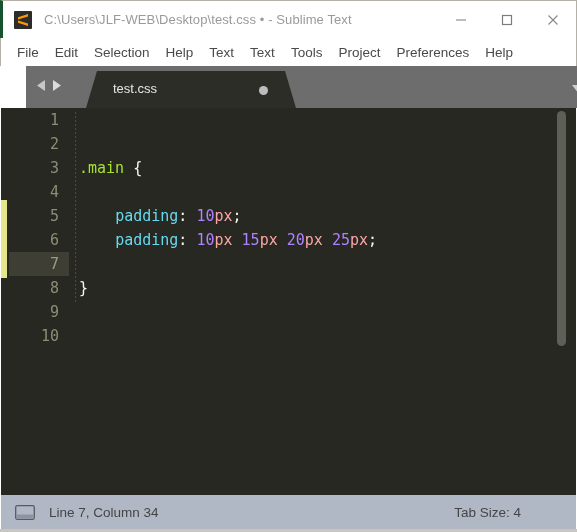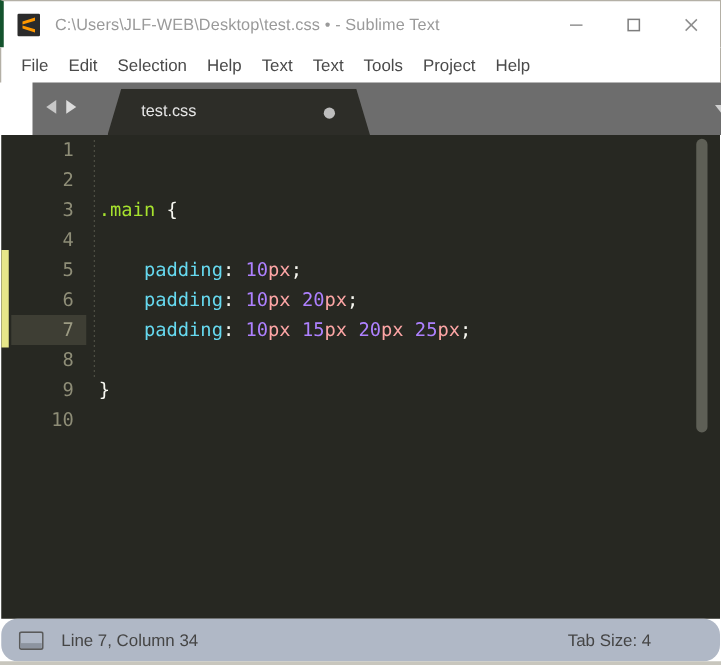--- a/index.html
+++ b/index.html
@@ -227,21 +227,20 @@
   
   .statusbar {
     position: absolute;
     left: 1px; top: 495px;
     width: 575px;
     height: 34px;
     background: #b0b8c6;
     display: flex;
     align-items: center;
     box-sizing: border-box;
-    border-radius: 13px;
   }
   .status-icon { margin-left: 14px; display: block; }
   .status-left {
     margin-left: 14px;
     font-size: 13.5px;
     color: #454545;
   }
   .status-right {
     position: absolute;
     right: 55px;
@@ -291,20 +290,21 @@
 
   <div class="menubar">
     <div class="menu-item">File</div>
     <div class="menu-item">Edit</div>
     <div class="menu-item">Selection</div>
     <div class="menu-item">Help</div>
     <div class="menu-item">Text</div>
     <div class="menu-item">Text</div>
     <div class="menu-item">Tools</div>
     <div class="menu-item">Project</div>
+    <div class="menu-item">Preferences</div>
     <div class="menu-item">Help</div>
   </div>
 
   <div class="tabbar">
     <div class="tab-navs">
       <span>
         <svg class="tab-nav-arrow" width="11" height="13" viewBox="0 0 11 13">
             <polygon points="9,1 9,12 1,6.5" fill="#c7c7c7"></polygon>
           </svg>
       </span>
@@ -343,21 +343,20 @@
       <div class="gutter-line">9</div>
       <div class="gutter-line">10</div>
     </div>
 
     <div class="code" id="code-area">
         <div class="code-line">&nbsp;</div>
         <div class="code-line">&nbsp;</div>
         <div class="code-line"><span class="tok-sel">.main</span><span class="tok-plain"> </span><span class="tok-punct">{</span></div>
         <div class="code-line">&nbsp;</div>
         <div class="code-line"><span class="tok-plain">    </span><span class="tok-prop">padding</span><span class="tok-punct">:</span><span class="tok-plain"> </span><span class="tok-num">10</span><span class="tok-unit">px</span><span class="tok-punct">;</span></div>
-        <div class="code-line"><span class="tok-plain">    </span><span class="tok-prop">padding</span><span class="tok-punct">:</span><span class="tok-plain"> </span><span class="tok-num">10</span><span class="tok-unit">px</span><span class="tok-plain"> </span><span class="tok-num">20</span><span class="tok-unit">px</span><span class="tok-punct">;</span></div>
         <div class="code-line"><span class="tok-plain">    </span><span class="tok-prop">padding</span><span class="tok-punct">:</span><span class="tok-plain"> </span><span class="tok-num">10</span><span class="tok-unit">px</span><span class="tok-plain"> </span><span class="tok-num">15</span><span class="tok-unit">px</span><span class="tok-plain"> </span><span class="tok-num">20</span><span class="tok-unit">px</span><span class="tok-plain"> </span><span class="tok-num">25</span><span class="tok-unit">px</span><span class="tok-punct">;</span></div>
         <div class="code-line">&nbsp;</div>
         <div class="code-line"><span class="tok-punct">}</span></div>
         <div class="code-line">&nbsp;</div>
       </div>
 
     <div class="vscroll-track">
       <div class="vscroll-thumb"></div>
     </div>
   </div>

